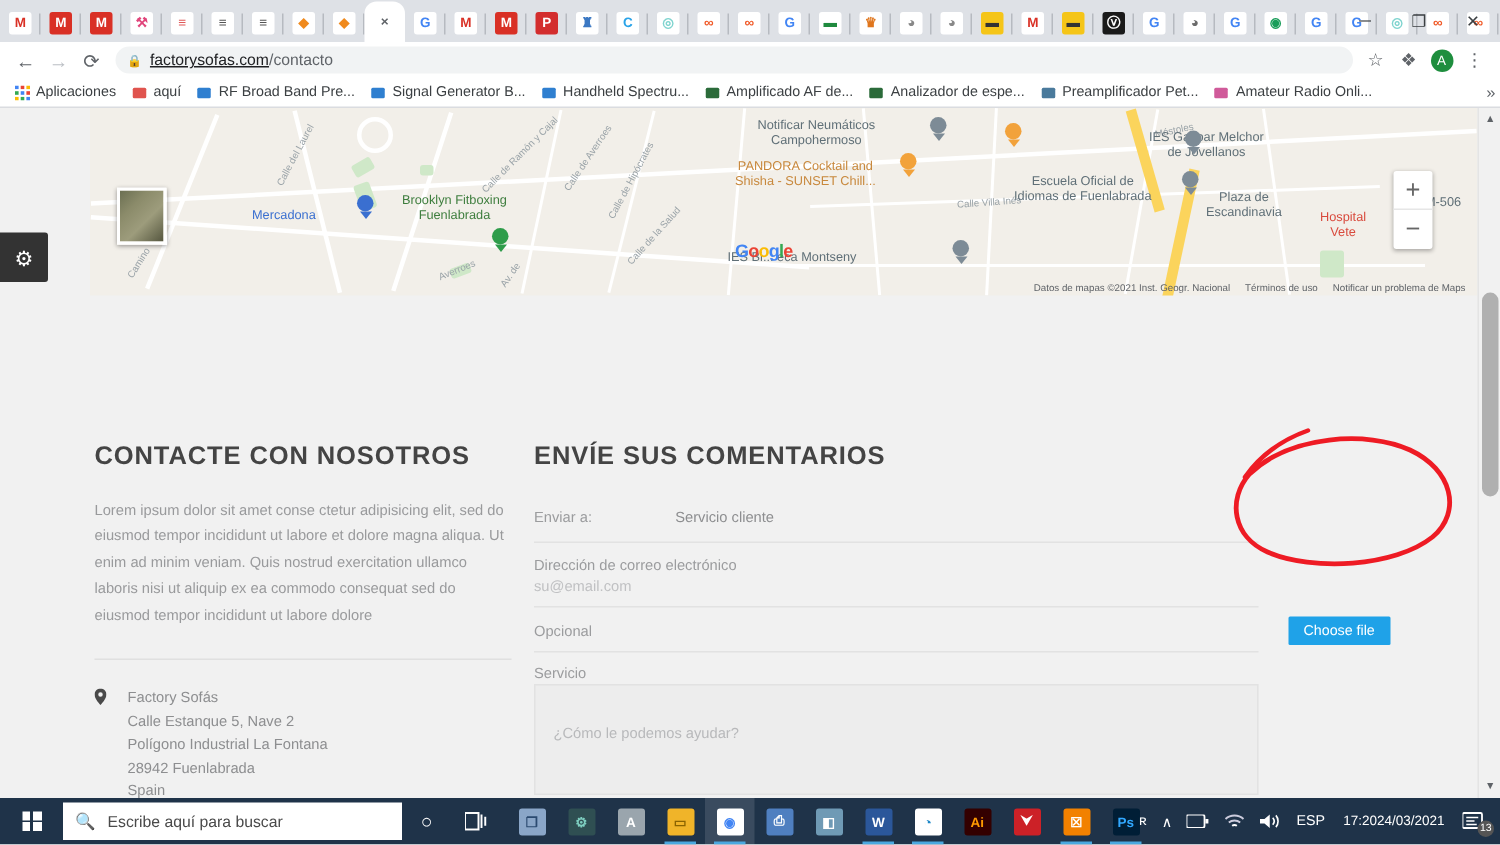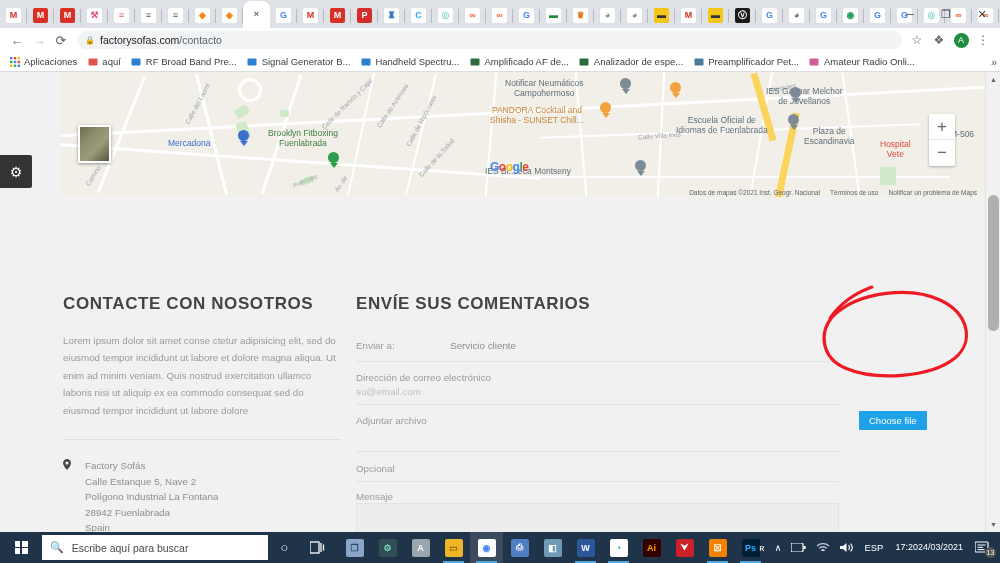--- a/index.html
+++ b/index.html
@@ -44,21 +44,21 @@
   }
   .navbtn { width: 22px; height: 22px; display:flex;align-items:center;justify-content:center;
     color: #5f6368; font-size: 13px; }
   .navbtn.fwd { color: #bdc1c6; }
   .omnibox {
     flex: 1; height: 18px; background: #f1f3f4; border-radius: 9px;
     display: flex; align-items: center; padding: 0 8px; margin-left: 5px; margin-right: 4px;
     font-size: 10.5px; color: #202124;
   }
   .lock { font-size: 8px; margin-right: 5px; color: #5f6368; }
-  .omnibox .dom { color: #202124; }
+  .omnibox .dom { color: #202124; text-decoration: underline; }
   .omnibox .path { color: #5f6368; }
   .tbicon { width: 22px; height: 22px; display:flex;align-items:center;justify-content:center;
     color: #5f6368; font-size: 12px; }
   .avatar { width: 15px; height: 15px; border-radius: 50%; background: #1e8e3e; color:#fff;
     font-size:9px; display:flex;align-items:center;justify-content:center; }
 
   .chrome-bookmarks {
     position: absolute; left: 0; top: 52px; width: 1000px; height: 20px;
     background: #ffffff; display: flex; align-items: center; padding: 0 4px;
     border-bottom: 1px solid #dadce0;
@@ -595,30 +595,27 @@
           <div class="frow" style="margin-top:21px; padding-bottom:8px;">
             <span class="flabel">Enviar a:</span>
             <span class="fvalue" style="margin-left:51px;">Servicio cliente</span>
           </div>
 
           <div class="frow" style="padding-top:10px; padding-bottom:7px;">
             <div class="flabel">Dirección de correo electrónico</div>
             <div class="fplace" style="margin-top:3px;">su@email.com</div>
           </div>
 
-          <div class="frow" style="padding-top:10px; padding-bottom:25px;">
-            <div class="flabel">Adjuntar archivo</div>
-          </div>
 
           <div class="frow" style="padding-top:11px; padding-bottom:7px;">
             <div class="flabel">Opcional</div>
           </div>
 
           <div style="padding-top:9px;">
-            <div class="flabel">Mensaje</div>
+            <div class="flabel">Servicio</div>
             <div class="msgbox">
               <span class="ph">¿Cómo le podemos ayudar?</span>
 
             </div>
           </div>
 
         </div>
       </div>
 
       <button class="choose-file" style="left: 859px; top: 339px; background: rgb(31, 162, 232);">Choose file</button>

